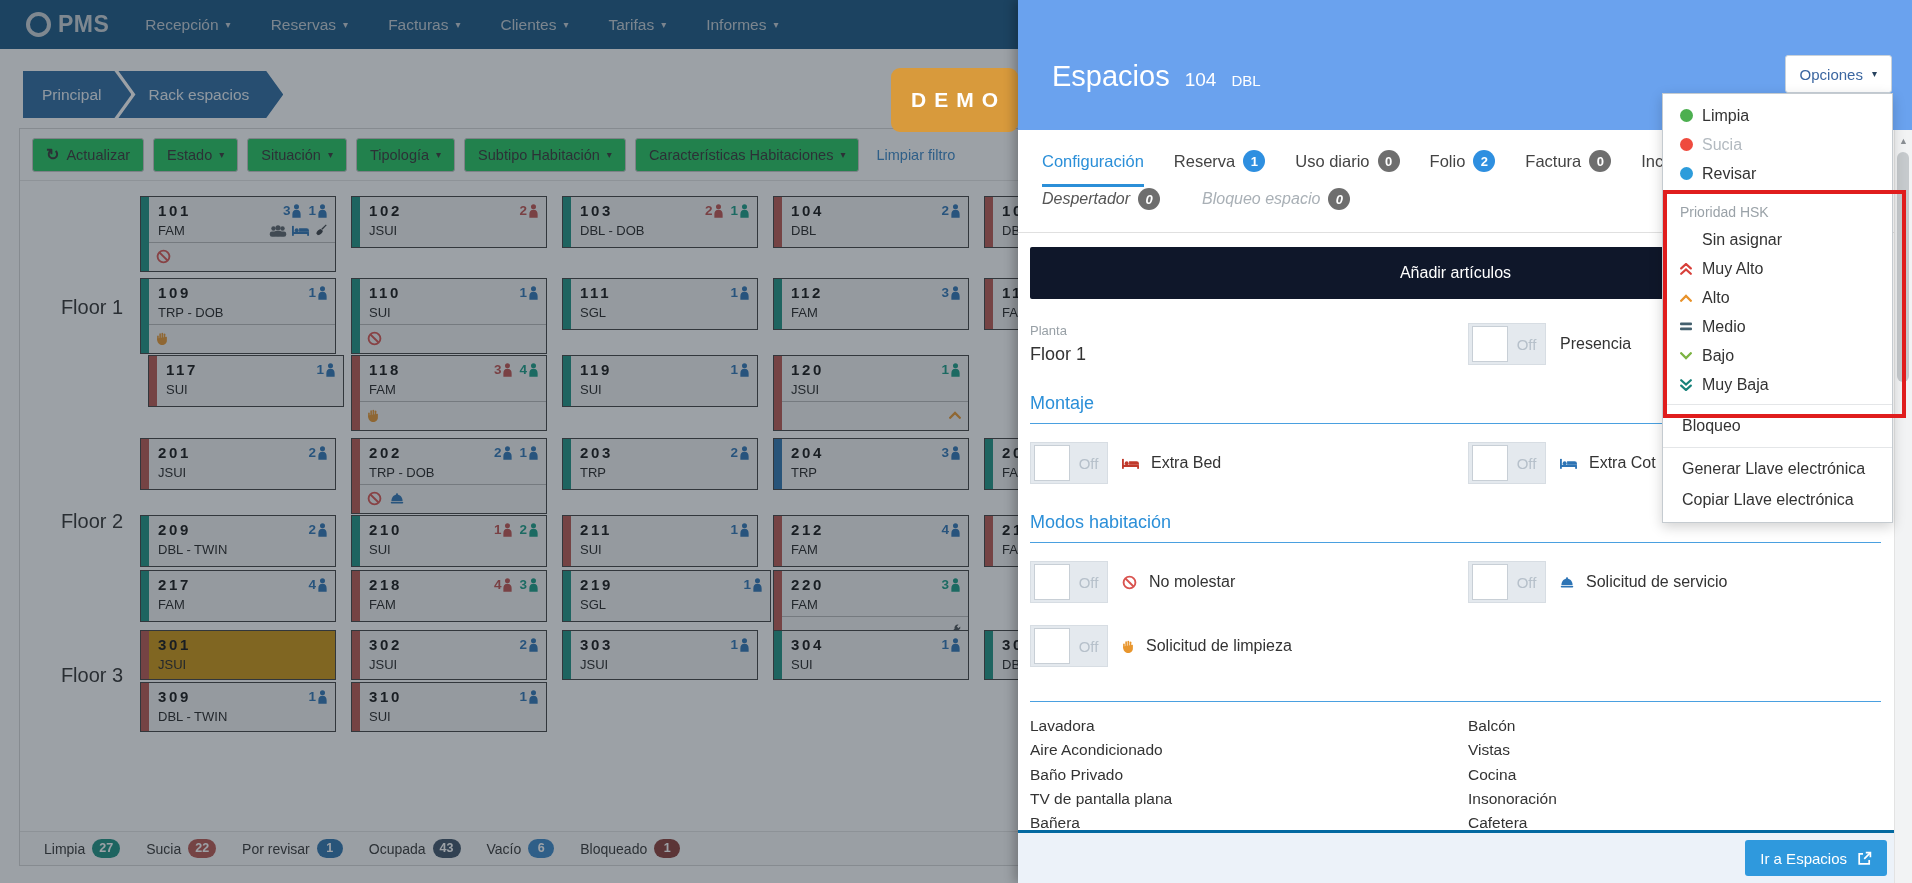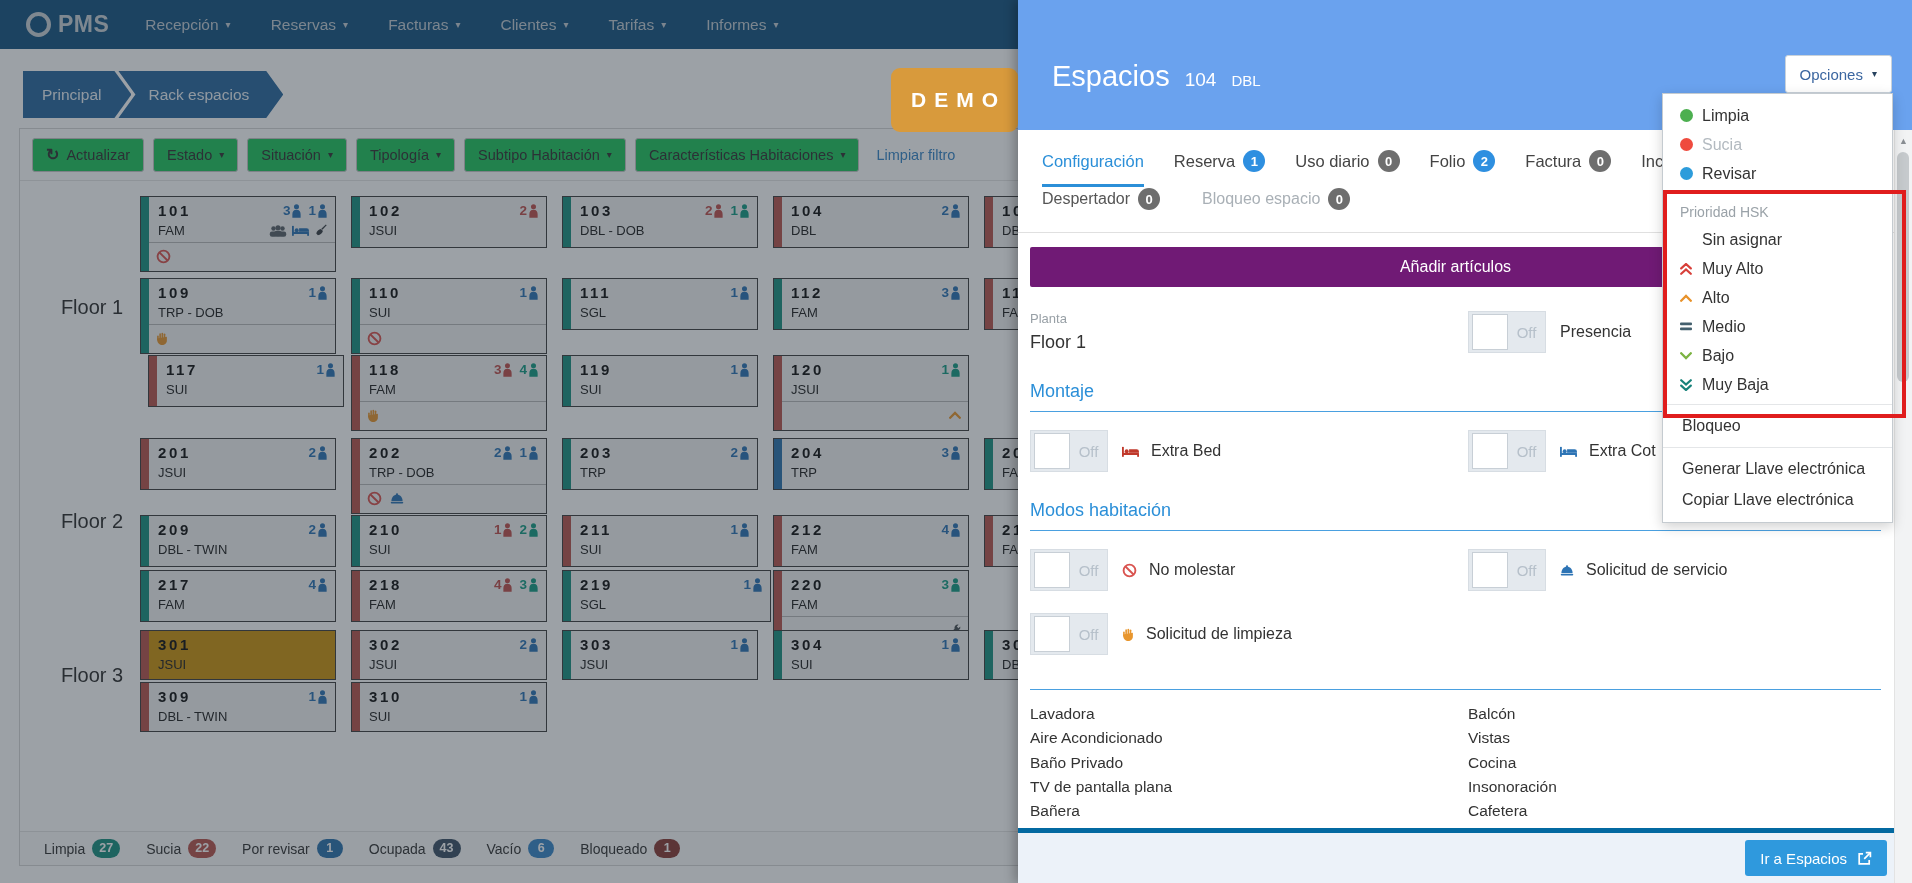--- a/index.html
+++ b/index.html
@@ -64,44 +64,44 @@
     border:1px solid #c9d2da;border-radius:3px;color:#3b66a0;font-size:15px;display:flex;
     align-items:center;gap:9px;cursor:pointer;}
   .options-btn .caret{color:#27435f;}
   .tabs{position:absolute;left:24px;top:130px;display:flex;gap:30px;white-space:nowrap;}
   .tab{padding:20px 0 15px;font-size:16.5px;color:#444;display:flex;align-items:center;gap:8px;cursor:pointer;}
   .tab.active{color:#2b8fd8;box-shadow:inset 0 -3px 0 #2b8fd8;}
   .tab-badge{width:22px;height:22px;border-radius:50%;color:#fff;font-size:13px;font-weight:bold;
     display:inline-flex;align-items:center;justify-content:center;}
   .tab-badge.blue{background:#2e8fe0;}
   .tab-badge.gray{background:#6e6e6e;}
-  .subtabs{position:absolute;left:24px;top:188px;display:flex;gap:42px;}
+  .subtabs{position:absolute;left:24px;top:188px;display:flex;gap:42px;font-style:italic;}
   .subtab{font-size:16px;color:#555;display:flex;align-items:center;gap:8px;cursor:pointer;}
   .subtab.muted{color:#a9b0b6;}
   .panel-divider{position:absolute;left:0;right:17px;top:232px;border-top:1px solid #e0e0e0;}
   .panel-content{position:absolute;left:12px;right:31px;top:233px;bottom:50px;padding-top:14px;overflow:hidden;}
-  .add-btn{height:40px;width:100%;background:#701a75;border:none;border-radius:2px;color:#fff;
+  .add-btn{height:52px;width:100%;background:#0f172a;border:none;border-radius:2px;color:#fff;
     font-size:16px;font-family:inherit;cursor:pointer;}
   .two-col{display:grid;grid-template-columns:438px 1fr;align-items:center;}
   .planta-row{margin-top:24px;}
   .field-label{font-size:13px;color:#98a0a6;}
   .field-value{font-size:18px;color:#333;margin-top:6px;}
   .toggle-wrap{display:flex;align-items:center;gap:14px;}
   .toggle{width:78px;height:42px;background:#e4e9ee;border:1px solid #d7dde3;display:flex;
     align-items:center;box-sizing:border-box;cursor:pointer;flex:0 0 78px;}
   .toggle .knob{width:34px;height:34px;background:#fff;border:1px solid #c8cfd6;margin-left:3px;}
   .toggle .state{flex:1;text-align:center;color:#b6c0ca;font-size:15px;}
   .tog-label{font-size:16px;color:#333;display:flex;align-items:center;gap:12px;}
   .section{margin-top:28px;}
   .section-title{font-size:18px;color:#2b8fd8;}
   .section-rule{border:none;border-top:1px solid #4aa0e0;margin:9px 0 18px;}
   .trow{margin-bottom:12px;}
   .char-col{font-size:15.5px;color:#333;line-height:24.3px;}
   .panel-footer{position:absolute;left:0;right:0;bottom:0;height:50px;background:#ecf2f9;
-    border-top:5px solid #0369a1;z-index:55;}
+    border-top:3px solid #0369a1;z-index:55;}
   .go-btn{position:absolute;right:25px;top:7px;height:36px;padding:0 15px;background:#2f99dd;
     border:none;border-radius:3px;color:#fff;font-size:15px;font-family:inherit;display:flex;
     align-items:center;gap:10px;cursor:pointer;}
   .scrollbar{position:absolute;right:0;top:130px;bottom:0;width:17px;background:#f2f3f4;
     border-left:1px solid #e3e3e3;z-index:56;}
   .sb-arrow{position:absolute;top:6px;left:0;right:0;text-align:center;color:#8a8f94;font-size:9px;cursor:pointer;}
   .sb-thumb{position:absolute;top:22px;left:2px;width:12px;height:230px;background:#c6cacd;border-radius:6px;cursor:pointer;}
   
   .menu{position:absolute;left:1662px;top:93px;width:231px;background:#fff;border:1px solid #c5cbd0;
     box-shadow:0 4px 12px rgba(0,0,0,0.18);z-index:60;padding:7px 0;box-sizing:border-box;}

